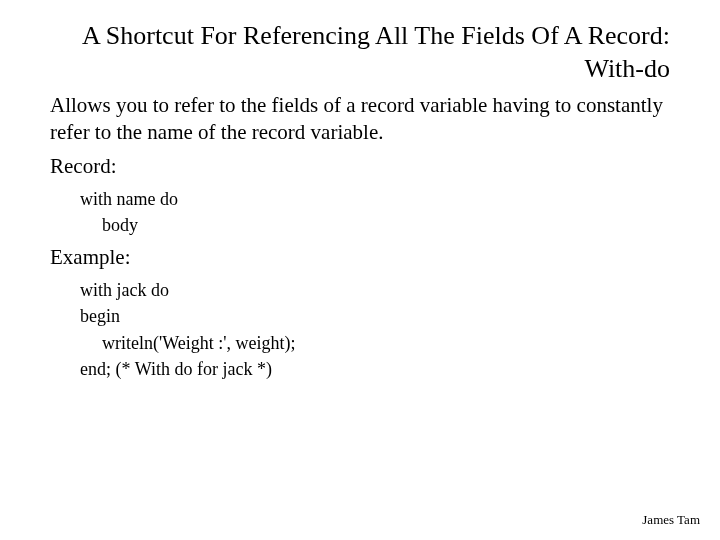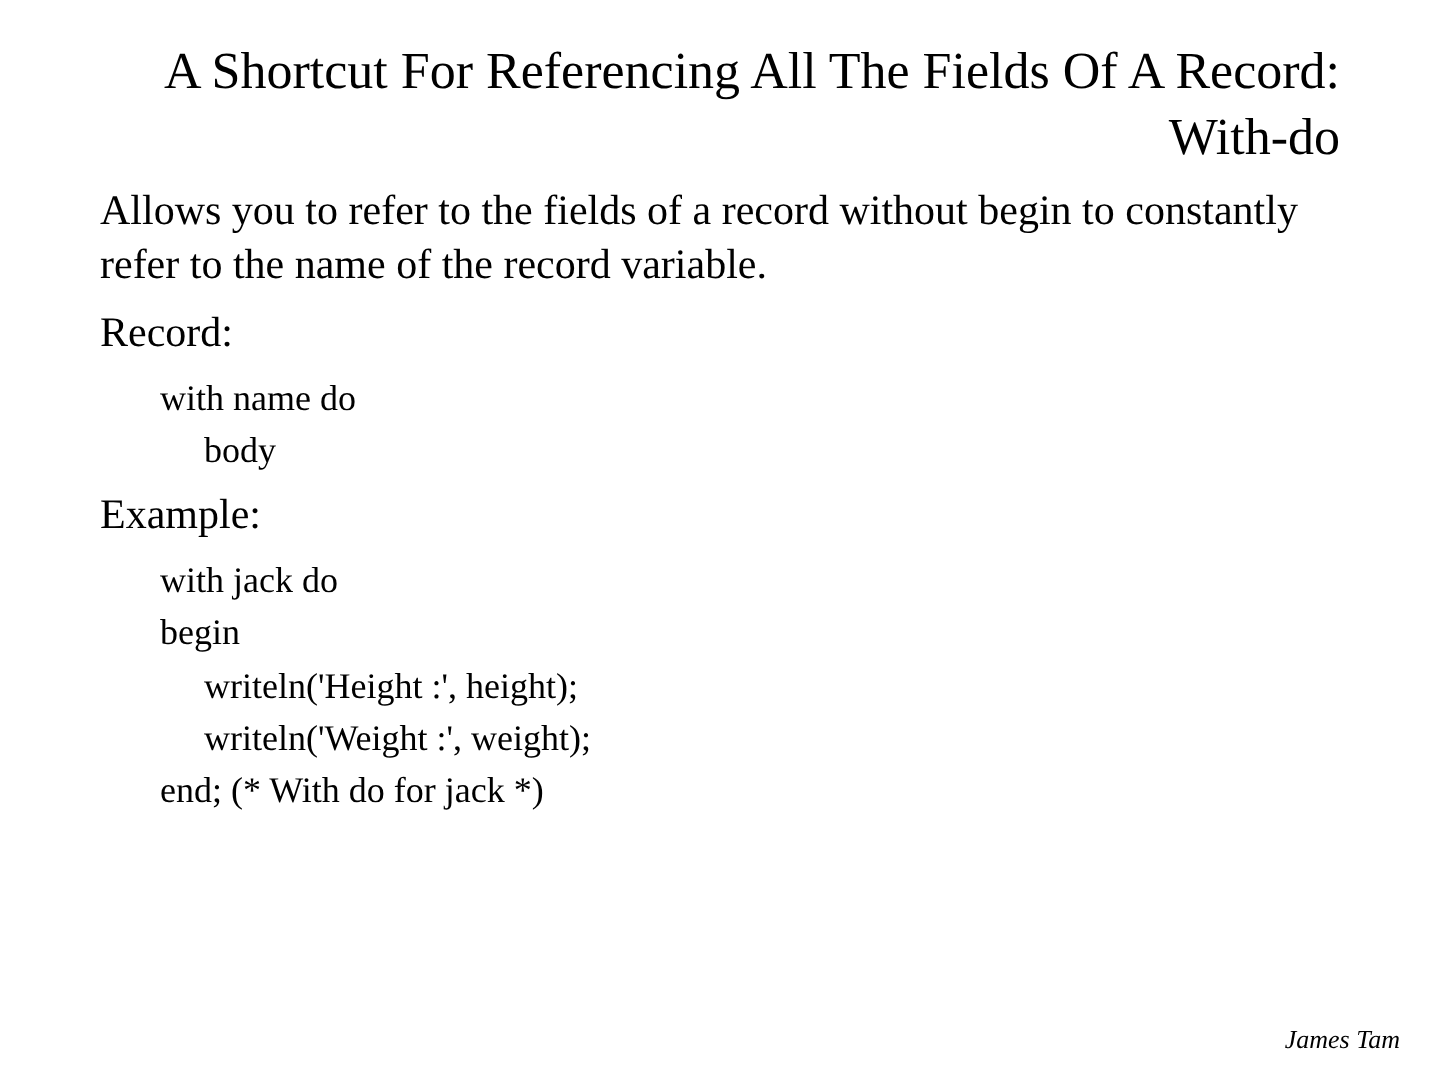--- a/index.html
+++ b/index.html
@@ -41,40 +41,38 @@
     font-size: 18px;
     line-height: 1.45;
   }
   .code-indent { padding-left: 22px; }
   .italic { }
   .footer {
     position: absolute;
     bottom: 12px;
     right: 20px;
     font-size: 13px;
-    font-style: italic;
   }
 </style>
 </head>
 <body>
 
 <div class="title">A Shortcut For Referencing All The Fields Of A Record: With-do</div>
 
-<div class="desc">Allows you to refer to the fields of a record without begin to constantly refer to the name of the record variable.</div>
+<div class="desc">Allows you to refer to the fields of a record variable having to constantly refer to the name of the record variable.</div>
 
 <div class="syntax-label">Record:</div>
 
 <div class="syntax-block">
   <div><span>with </span><span class="italic">name</span><span> do</span></div>
   <div class="body-indent">body</div>
 </div>
 
 <div class="example-label">Example:</div>
 
 <div class="example-block">
   <div>with jack do</div>
   <div>begin</div>
-  <div class="code-indent">writeln('Height :', height);</div>
   <div class="code-indent">writeln('Weight :', weight);</div>
   <div>end; (* With do for jack *)</div>
 </div>
 
 <div class="footer">James Tam</div>
 
 </body></html>

